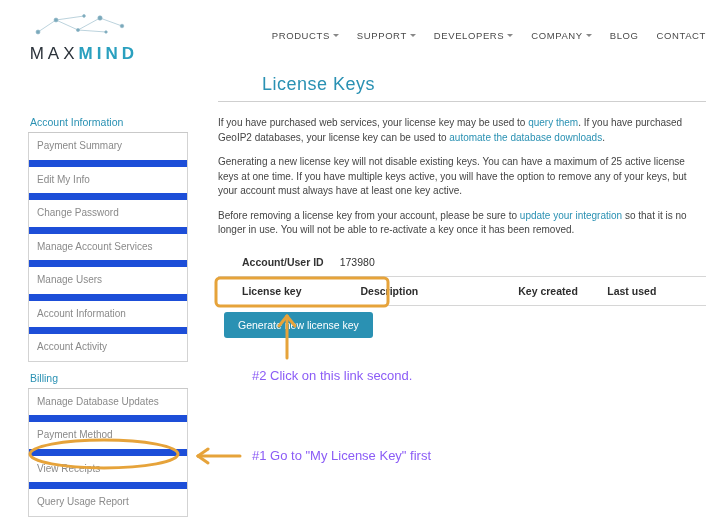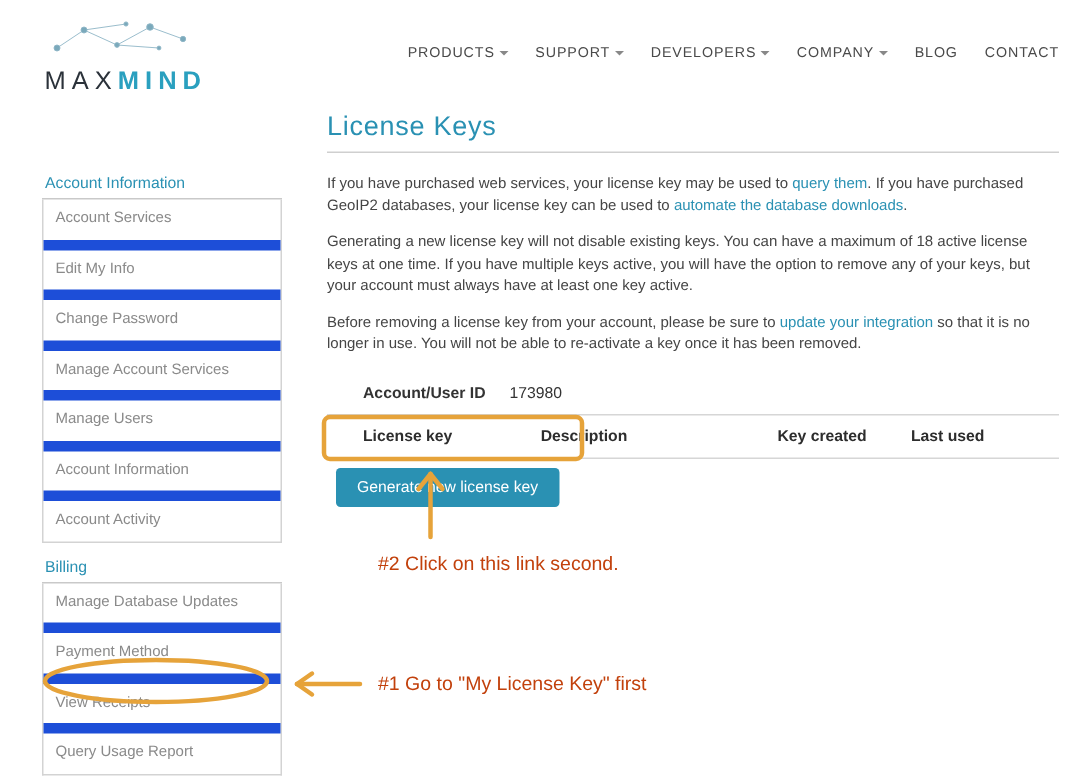--- a/index.html
+++ b/index.html
@@ -69,20 +69,21 @@
     padding-left: 30px;
     padding-top: 4px;
     min-width: 0;
   }
   .page-title {
     color: #2a91b3;
     font-size: 18px;
     font-weight: 400;
     letter-spacing: .5px;
     margin-bottom: 6px;
+    margin-left: 44px;
   }
   hr.title-rule {
     border: none;
     border-top: 1px solid #cfcfcf;
     margin: 0 0 14px 0;
   }
   .sidebar {
     width: 160px;
     padding-top: 36px;
     font-size: 10px;
@@ -143,21 +144,21 @@
     padding: 7px 14px;
     border-radius: 3px;
     border: none;
     margin: 6px 0 0 6px;
     cursor: pointer;
   }
   
   .anno {
     position: absolute;
     pointer-events: none;
-    color: #c2410c;
+    color: #8b5cf6;
     font-size: 13px;
     font-family: Arial, sans-serif;
   }
   svg.anno-svg { position:absolute; pointer-events:none; }
 </style>
 </head>
 <body>
 
 <div class="topbar">
   <div class="logo">
@@ -207,21 +208,21 @@
     <div class="nav-item">
         <span>CONTACT</span>
       </div>
   </div>
 </div>
 
 <div class="content-wrap">
   <div class="sidebar">
     <div class="side-group-title">Account Information</div>
     <div class="side-box">
-      <div class="side-item">Account Services</div>
+      <div class="side-item">Payment Summary</div>
       <div class="side-item">Edit My Info</div>
       <div class="side-item">Change Password</div>
       <div class="side-item">Manage Account Services</div>
       <div class="side-item">Manage Users</div>
       <div class="side-item">Account Information</div>
       <div class="side-item">Account Activity</div>
     </div>
 
     <div class="side-group-title">Billing</div>
     <div class="side-box">
@@ -238,21 +239,21 @@
 
   </div>
 
   <div class="main-col">
     <div class="page-title">License Keys</div>
     <hr class="title-rule">
     <div class="intro">
       <p>
         <span>If you have purchased web services, your license key may be used to </span><a href="#">query them</a><span>. If you have purchased GeoIP2 databases, your license key can be used to </span><a href="#">automate the database downloads</a><span>.</span>
       </p>
-      <p>Generating a new license key will not disable existing keys. You can have a maximum of 18 active license keys at one time. If you have multiple keys active, you will have the option to remove any of your keys, but your account must always have at least one key active.</p>
+      <p>Generating a new license key will not disable existing keys. You can have a maximum of 25 active license keys at one time. If you have multiple keys active, you will have the option to remove any of your keys, but your account must always have at least one key active.</p>
       <p>
         <span>Before removing a license key from your account, please be sure to </span><a href="#">update your integration</a><span> so that it is no longer in use. You will not be able to re-activate a key once it has been removed.</span>
       </p>
     </div>
 
     <div class="acct-row">
       <b>Account/User ID</b><span>173980</span>
     </div>
     <hr class="thin">
     <div class="tbl-head">

